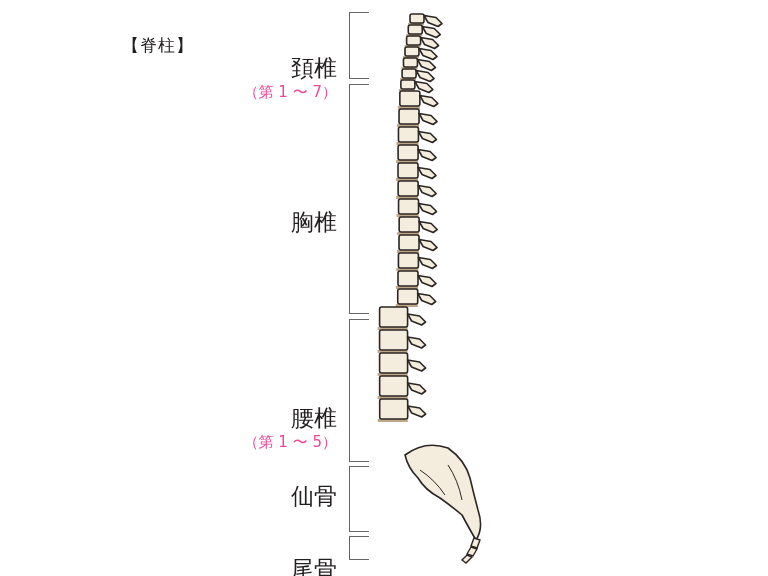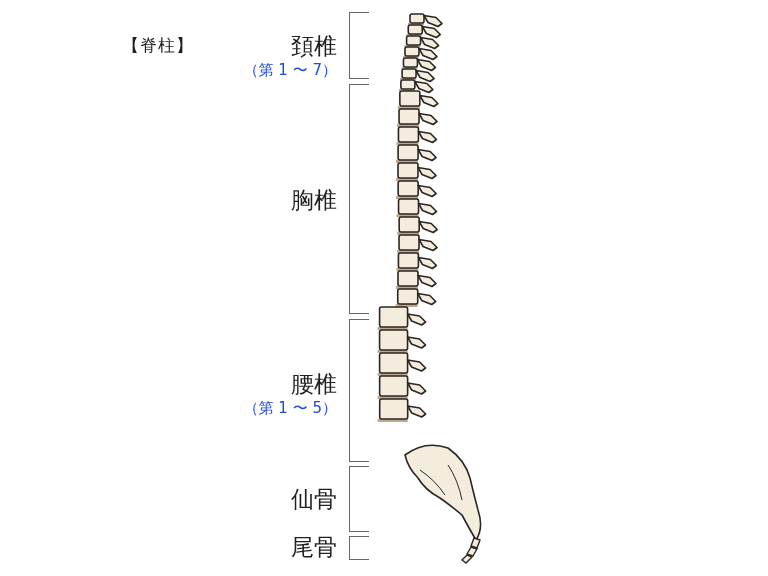--- a/index.html
+++ b/index.html
@@ -1,43 +1,43 @@
 <!DOCTYPE html>
 <html><head>
 <meta charset="utf-8">
 <style>
   html,body{margin:0;padding:0;background:#ffffff;}
   body{width:768px;height:576px;position:relative;overflow:hidden;font-family:"DejaVu Sans","Liberation Sans",sans-serif;color:#231f20;}
   .title{position:absolute;left:122px;top:34px;font-size:17px;letter-spacing:1px;}
-  .label{position:absolute;text-align:right;right:431px;}
+  .label{position:absolute;text-align:right;right:431px;margin-top:22px;}
   .label .main{display:block;font-size:23px;line-height:28px;}
-  .label .sub{display:block;font-size:15px;line-height:20px;color:#1d4ed8;}
+  .label .sub{display:block;font-size:15px;line-height:20px;color:#ec4899;}
   .bracket{position:absolute;left:349px;border-left:1.6px solid #666;}
   .bracket::before,.bracket::after{content:"";position:absolute;left:0;width:19px;border-top:1.6px solid #666;}
   .bracket::before{top:0;}
   .bracket::after{bottom:0;}
   svg.spine{position:absolute;left:0;top:0;}
 </style>
 </head>
 <body>
 
 <div class="title">【脊柱】</div>
 
 <div class="label" style="top:32px">
   <span class="main">頚椎</span>
   <span class="sub">（第 1 〜 7）</span>
 </div>
 <div class="label" style="top:186px">
   <span class="main">胸椎</span>
 </div>
-<div class="label" style="top:370px">
+<div class="label" style="top:382px">
   <span class="main">腰椎</span>
   <span class="sub">（第 1 〜 5）</span>
 </div>
-<div class="label" style="top:485px">
+<div class="label" style="top:460px">
   <span class="main">仙骨</span>
 </div>
 <div class="label" style="top:533px">
   <span class="main">尾骨</span>
 </div>
 
 <div class="bracket" style="top:12px;height:67px"></div>
 <div class="bracket" style="top:84px;height:230px"></div>
 <div class="bracket" style="top:319px;height:143px"></div>
 <div class="bracket" style="top:466px;height:66px"></div>

